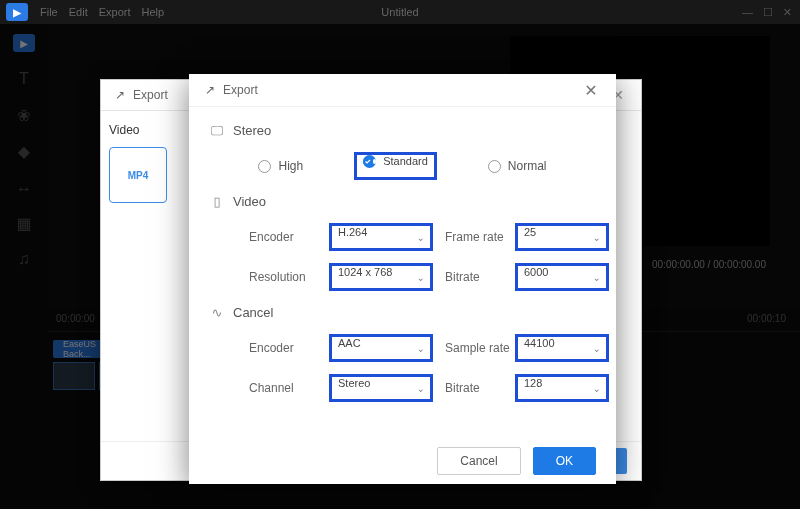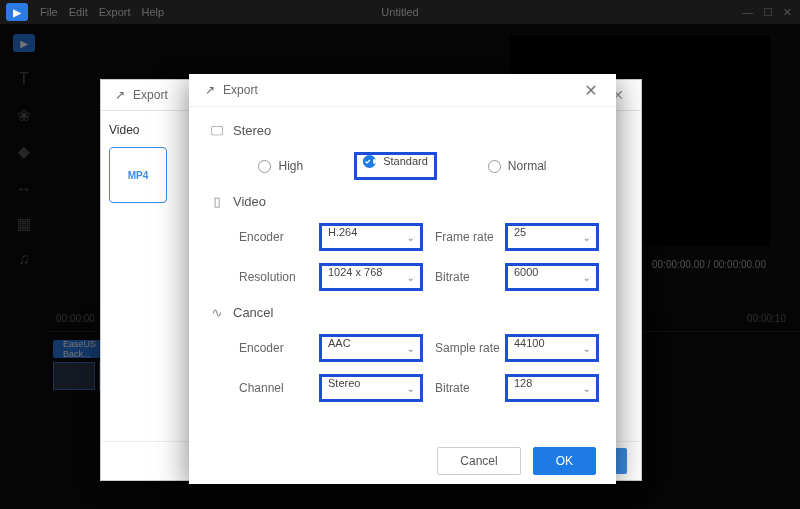--- a/index.html
+++ b/index.html
@@ -39,21 +39,21 @@
 .sect{margin-bottom:14px}
 .sect-hdr{display:flex;align-items:center;gap:8px;color:#555;font-size:13px;margin-bottom:14px}
 .sect-hdr .sico{width:16px;height:14px;display:flex;align-items:center;justify-content:center;color:#888}
 .qrow{display:flex;justify-content:space-around;padding:0 24px}
 .radio{display:flex;align-items:center;gap:7px;font-size:12px;color:#555;cursor:pointer}
 .rdot{width:13px;height:13px;border:1.5px solid #999;border-radius:50%;box-sizing:border-box;display:flex;align-items:center;justify-content:center}
 .radio.sel .rdot{border:none;background:#1e7be5}
 .radio.sel .rdot::after{content:"";width:5px;height:5px;background:#fff;border-radius:50%}
 .radio.sel .rdot{position:relative}
 .radio.sel .rdot svg{display:block}
-.grid{display:grid;grid-template-columns:68px 104px 58px 94px;column-gap:12px;row-gap:12px;align-items:center;font-size:12px;color:#666;margin-left:30px}
+.grid{display:grid;grid-template-columns:68px 104px 58px 94px;column-gap:12px;row-gap:12px;align-items:center;font-size:12px;color:#666;margin-left:40px}
 .lbl{text-align:left;white-space:nowrap}
 .sel{height:22px;border:3px solid #1d4ed8;display:flex;align-items:flex-start;padding:0 6px;position:relative;font-size:11px;color:#444;background:#fff;cursor:pointer}
 .sel .caret{position:absolute;right:5px;top:50%;transform:translateY(-50%);color:#888;font-size:10px}
 .dlg-footer{height:46px;display:flex;align-items:center;justify-content:flex-end;gap:12px;padding:0 20px}
 .btn{height:26px;padding:0 22px;display:flex;align-items:center;justify-content:center;font-size:12px;border:1px solid #ccc;background:#fff;color:#555;cursor:pointer;border-radius:2px}
 .btn.primary{background:#1e7be5;border-color:#1e7be5;color:#fff}
 .dim-overlay{position:absolute;inset:0;background:rgba(0,0,0,0.55);pointer-events:none}
 </style>
 </head>
 <body>

